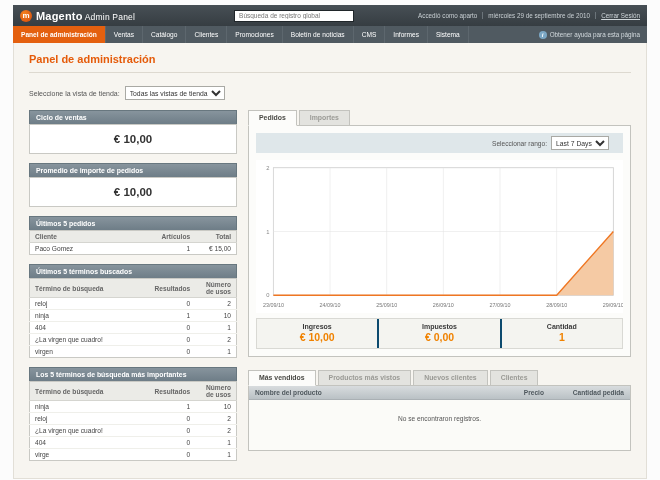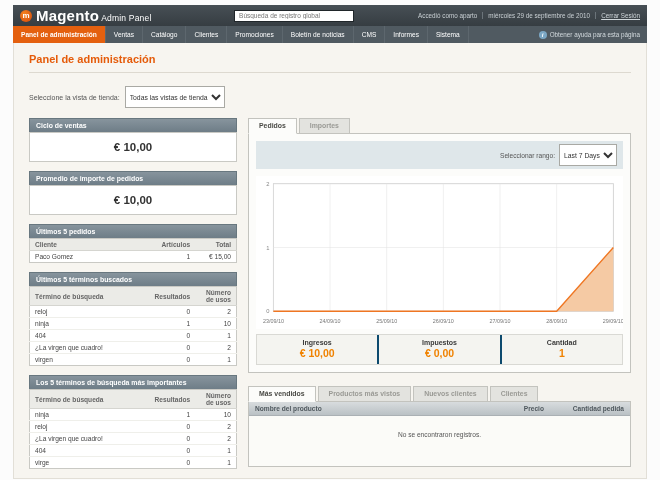--- a/index.html
+++ b/index.html
@@ -4,57 +4,57 @@
 <style>
   *{box-sizing:border-box;margin:0;padding:0}
   html,body{margin:0;padding:0}
   body{width:660px;height:480px;font-family:"Liberation Sans",sans-serif;background:#fcfcfc;overflow:hidden}
   .app{margin:5px 13px 0}
   
   .topbar{display:flex;align-items:center;height:21px;background:linear-gradient(#474f55,#363d42);padding:0 7px}
   .logo{display:flex;align-items:center;gap:4px;width:150px}
   .logo-mark{width:12px;height:12px;border-radius:50%;background:radial-gradient(circle at 35% 30%,#f58220,#d2490a);color:#fff;font-size:8px;font-weight:bold;display:flex;align-items:center;justify-content:center}
   .logo-text{color:#fff;font-size:8.5px;letter-spacing:.2px;white-space:nowrap}
-  .logo-text b{font-size:15px}
+  .logo-text b{font-size:11px}
   .search{flex:1;display:flex;justify-content:center}
   .search input{width:120px;height:12px;font-size:6.5px;border:1px solid #20262a;padding:0 4px;color:#666;background:#fff;font-family:inherit}
   .user-info{display:flex;align-items:center;gap:5px;font-size:6.3px;color:#c9d0d4;white-space:nowrap}
   .user-info .sep{width:1px;height:7px;background:#6b747a;display:inline-block}
   .user-info a{color:#cfd6da;text-decoration:underline;cursor:pointer}
   
   .mainnav{display:flex;align-items:center;height:17px;background:#505a61;padding-right:7px}
   .nav-items{display:flex;list-style:none;height:100%}
   .nav-item{display:flex;align-items:center;padding:0 8px;font-size:6.6px;color:#fff;border-right:1px solid #5d676e;cursor:pointer;white-space:nowrap}
   .nav-item.active{background:#e4600f;font-weight:bold}
   .nav-help{margin-left:auto;display:flex;align-items:center;gap:3px;font-size:6.3px;color:#d3dade;cursor:pointer;white-space:nowrap}
   .info-icon{width:8px;height:8px;border-radius:50%;background:#7ba7c4;color:#fff;font-size:6px;font-weight:bold;font-style:italic;display:inline-flex;align-items:center;justify-content:center}
   
   .content{background:#f7f5f0;border:1px solid #e2dfd7;border-top:none;padding:10px 15px 18px;height:436px;overflow:hidden}
   .page-title{color:#e55b0a;font-size:11px;font-weight:bold;padding-bottom:7px;border-bottom:1px solid #ddd9d0}
   .store-switcher{margin:13px 0 10px;font-size:7px;color:#555;display:flex;align-items:center;gap:5px}
-  select{font-size:6.8px;height:22px;border:1px solid #a9a9a4;background:#fff;font-family:inherit;color:#333}
+  select{font-size:6.8px;height:14px;border:1px solid #a9a9a4;background:#fff;font-family:inherit;color:#333}
   .dashboard{display:flex;gap:11px;align-items:flex-start}
   .col-left{width:208px;flex:none}
   .col-right{flex:1;min-width:0}
   
   .d-box{margin-bottom:9px}
   .box-head{background:linear-gradient(#87949d,#6e7d87);color:#fff;font-size:6.9px;font-weight:bold;padding:3px 6px;border:1px solid #68777f;border-bottom:none}
   .box-value{background:#fff;border:1px solid #c9c9c4;font-size:11.5px;font-weight:bold;color:#333;text-align:center;padding:8px 0}
   .mini-table table{width:100%;border-collapse:collapse;background:#fff;border:1px solid #c9c9c4;font-size:6.6px}
   .mini-table th{background:#ebebe7;color:#666;font-weight:bold;text-align:left;padding:2px 5px;border-bottom:1px solid #d5d5d0}
   .mini-table th.num{width:20%}
   .mini-table td{padding:2px 5px;color:#444;border-bottom:1px solid #efefea}
   .mini-table tr:last-child td{border-bottom:none}
   .mini-table .num{text-align:right}
   
   .tabs-row{display:flex;position:relative;z-index:2;margin-bottom:-1px}
   .tab{font-size:6.9px;font-weight:bold;padding:3px 10px 4px;border:1px solid #c3c3be;margin-right:2px;background:#e3e3df;color:#9a9a95;cursor:pointer;white-space:nowrap}
   .tab.active{background:#fcfcfa;color:#4a4a45;border-bottom-color:#fcfcfa}
   .panel{border:1px solid #c3c3be;background:#fcfcfa;padding:7px;position:relative;z-index:1}
-  .range{background:#dfe7ea;padding:3px 6px;font-size:6.6px;color:#555;display:flex;justify-content:flex-end;align-items:center;gap:4px}
+  .range{background:#dfe7ea;padding:3px 14px;font-size:6.6px;color:#555;display:flex;justify-content:flex-end;align-items:center;gap:4px}
   .chart-host{margin-top:7px;background:#fff}
   .chart-host svg{display:block;width:100%;font-family:"Liberation Sans",sans-serif}
   .stats-row{display:flex;margin-top:5px;border:1px solid #d9d9d4;background:#f4f4f0}
   .stat-cell{flex:1;text-align:center;padding:4px 0 5px;border-left:2px solid #0c4a6e}
   .stat-cell:first-child{border-left:none}
   .stat-label{font-size:7px;font-weight:bold;color:#3a3a3a}
   .stat-value{font-size:10.5px;font-weight:bold;color:#f08200;margin-top:1px}
   
   .bottom{margin-top:13px}
   .grid-panel{border:1px solid #c3c3be;background:#fbfbf8;position:relative;z-index:1}

